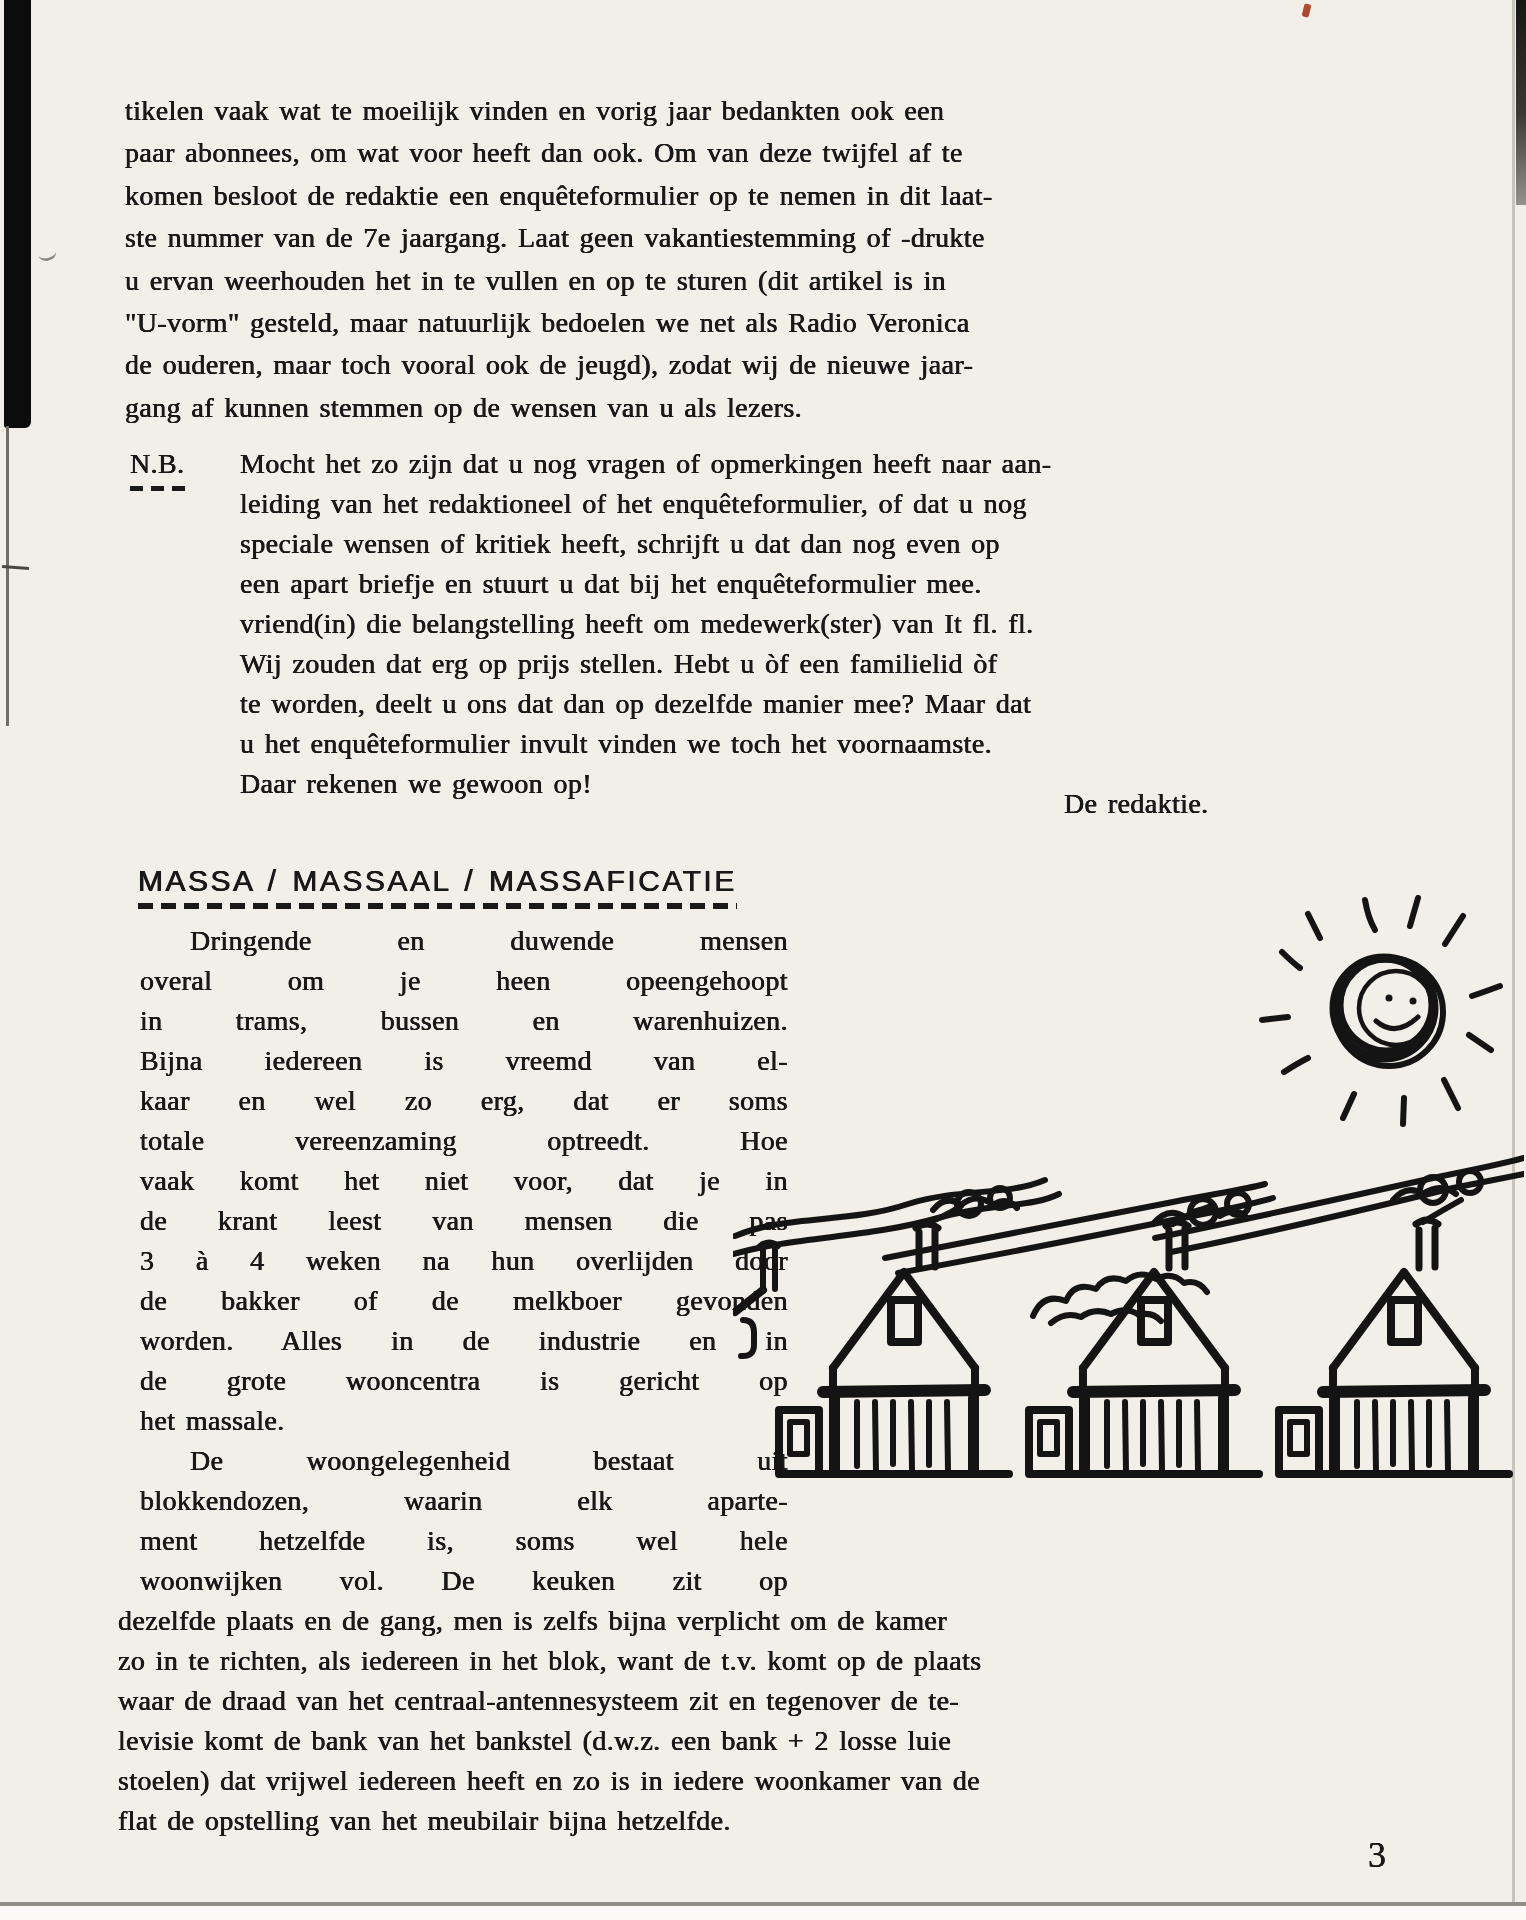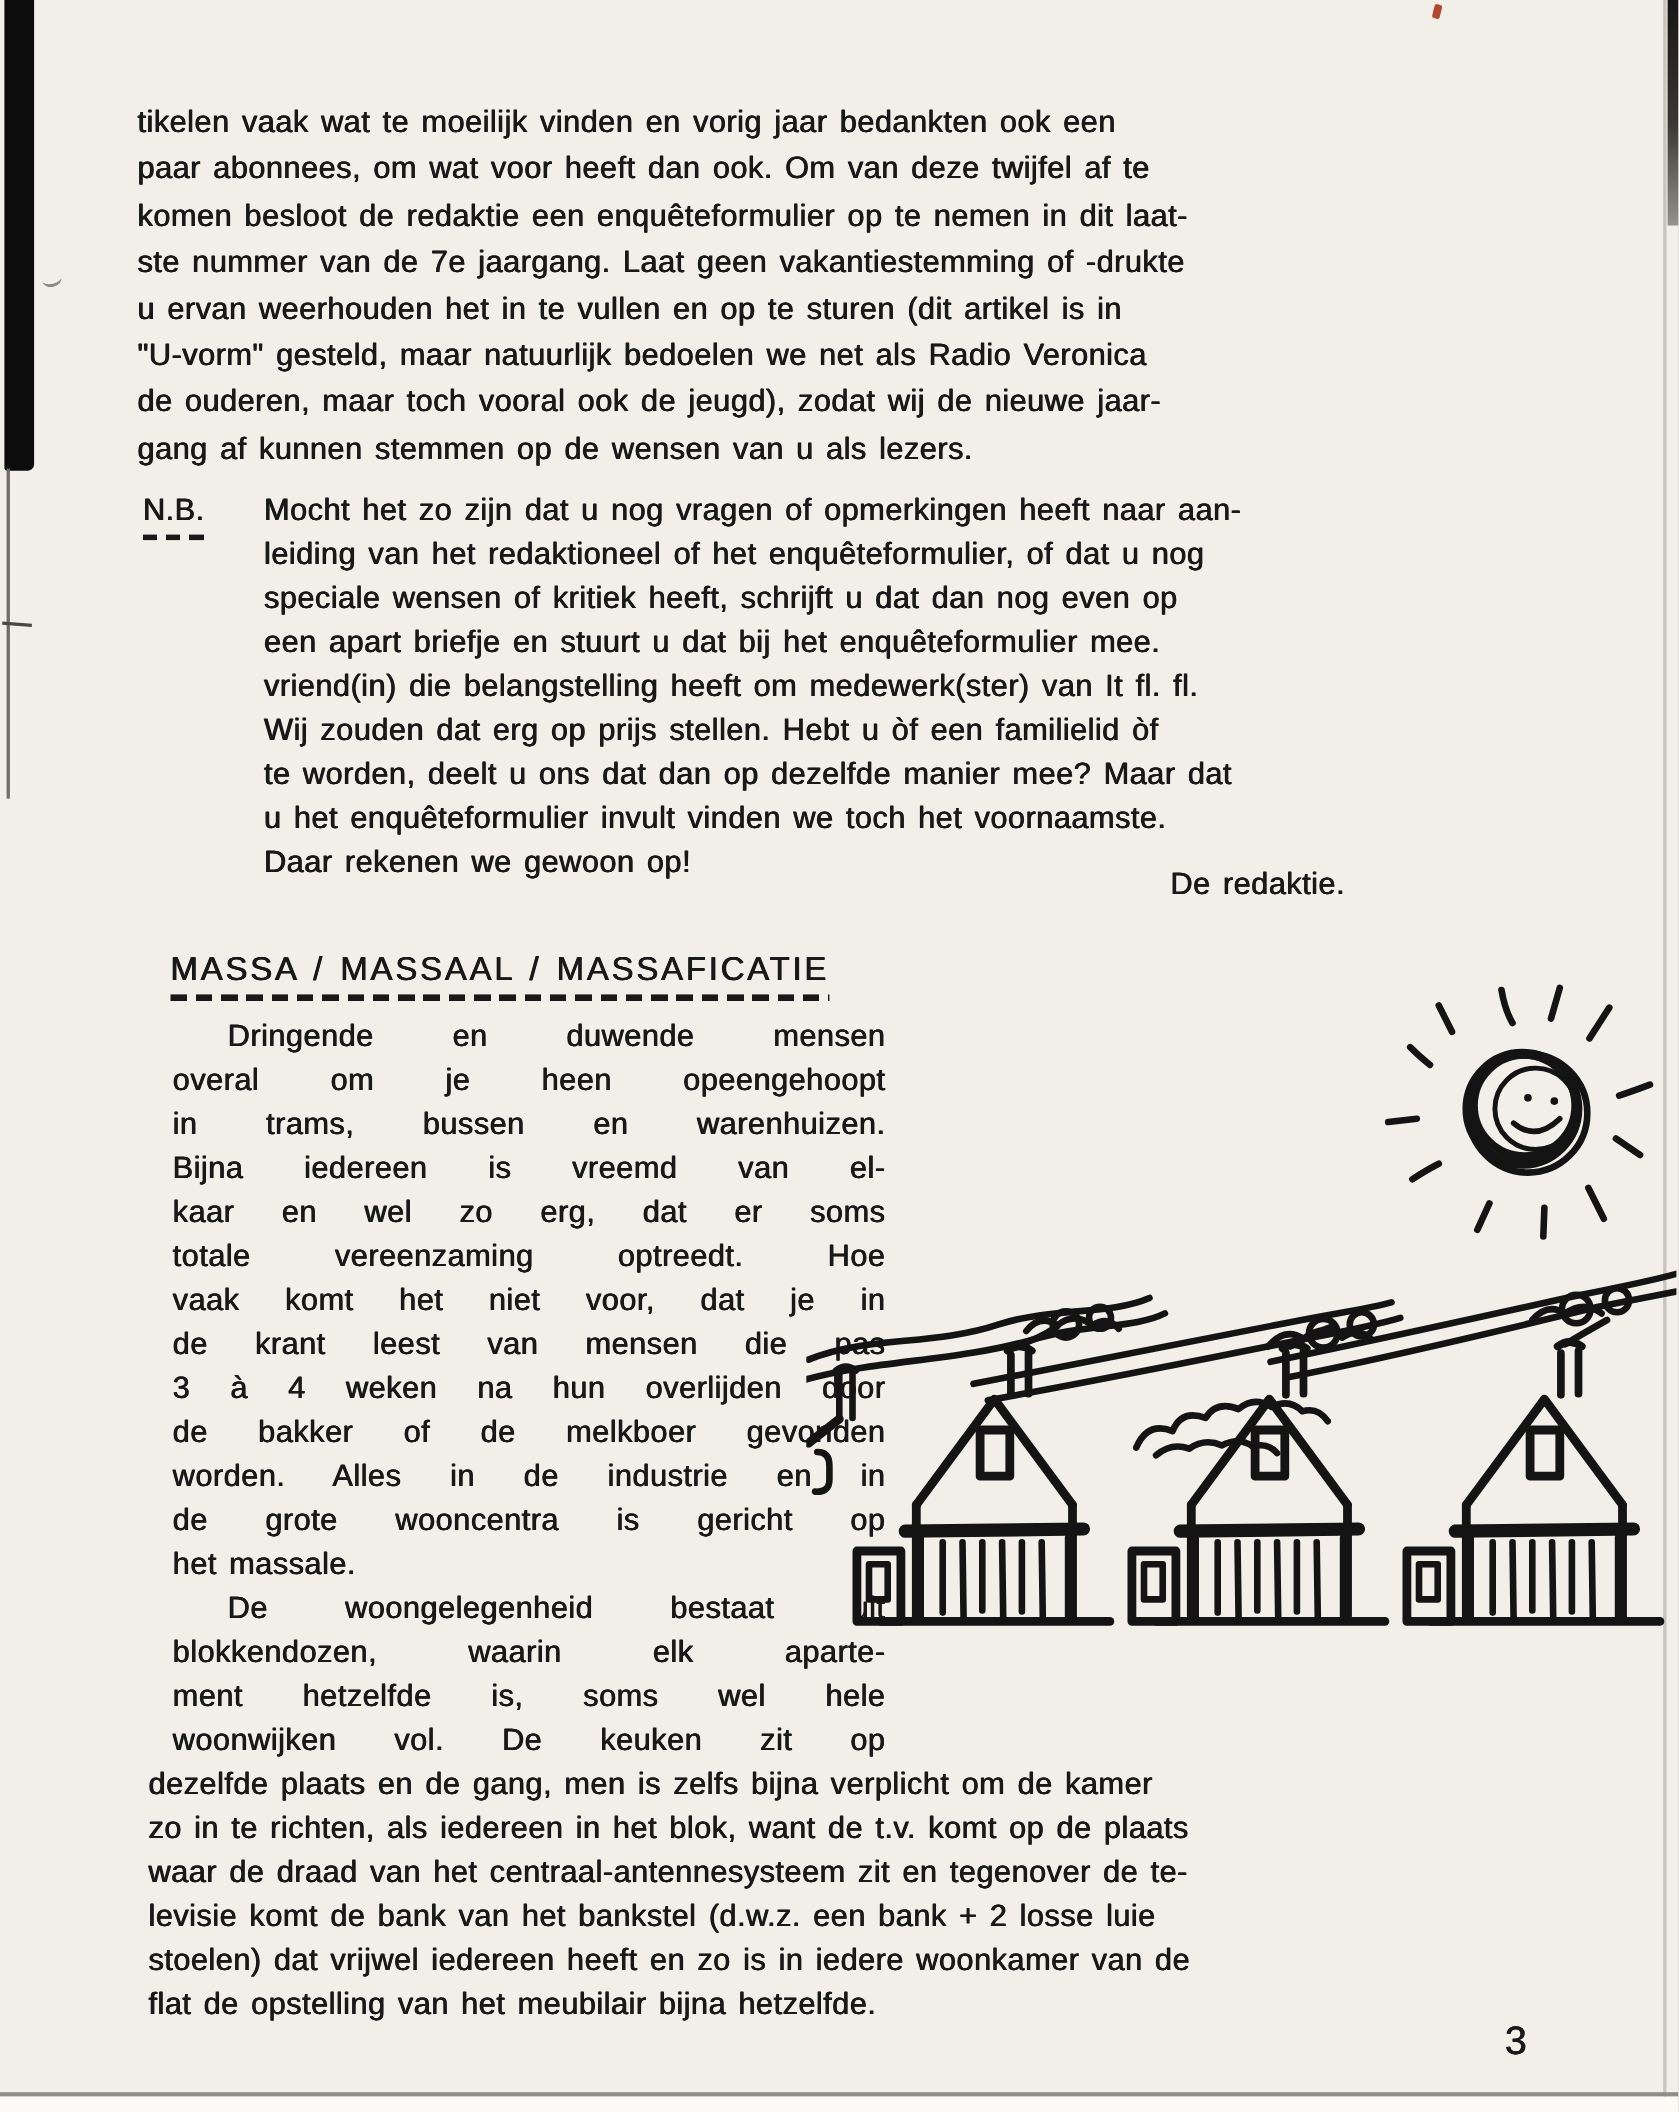--- a/index.html
+++ b/index.html
@@ -5,31 +5,32 @@
   html,body{margin:0;padding:0;background:#d8d5cd;}
   .page{
     position:relative;width:1526px;height:1920px;overflow:hidden;
     background:#f2efe8;
     font-family:"Liberation Sans", sans-serif;
     color:#191919;
   }
   .txt{
     white-space:pre;
     text-shadow:0.35px 0 0 currentColor, -0.35px 0 0 currentColor;
+    font-family:Liberation Serif, serif;
   }
   
   .intro{position:absolute;left:125px;top:90px;width:1310px;font-size:28px;line-height:42.4px;letter-spacing:.4px;word-spacing:3px;}
   .nb{position:absolute;left:130px;top:444px;width:1340px;font-size:28px;line-height:40px;letter-spacing:.4px;word-spacing:3px;}
   .nb-label{
     position:absolute;left:0;top:0;display:inline-block;padding-bottom:7px;
     background:repeating-linear-gradient(90deg,#191919 0 13px,transparent 13px 21px) left bottom/74px 5px no-repeat;
   }
   .nb-lines{margin-left:110px;}
   .nb-sign{position:absolute;left:934px;top:340px;}
-  .article{position:absolute;left:135px;top:862px;width:1340px;font-size:28px;line-height:40px;letter-spacing:.4px;word-spacing:3px;}
+  .article{position:absolute;left:118px;top:862px;width:1340px;font-size:28px;line-height:40px;letter-spacing:.4px;word-spacing:3px;}
   .article-heading{
     display:inline-block;margin-left:20px;font-size:30px;line-height:36px;letter-spacing:2.5px;
     padding-bottom:10px;white-space:pre;
     text-shadow:0.4px 0 0 currentColor, -0.4px 0 0 currentColor;
     background:repeating-linear-gradient(90deg,#191919 0 15px,transparent 15px 23px) left bottom/100% 6px no-repeat;
   }
   .article-lines{margin-top:12px;}
   .col{width:648px;margin-left:22px;text-align:justify;text-align-last:justify;white-space:normal;}
   .col.indent{padding-left:50px;width:598px;}
   .col.noj{text-align-last:left;}

